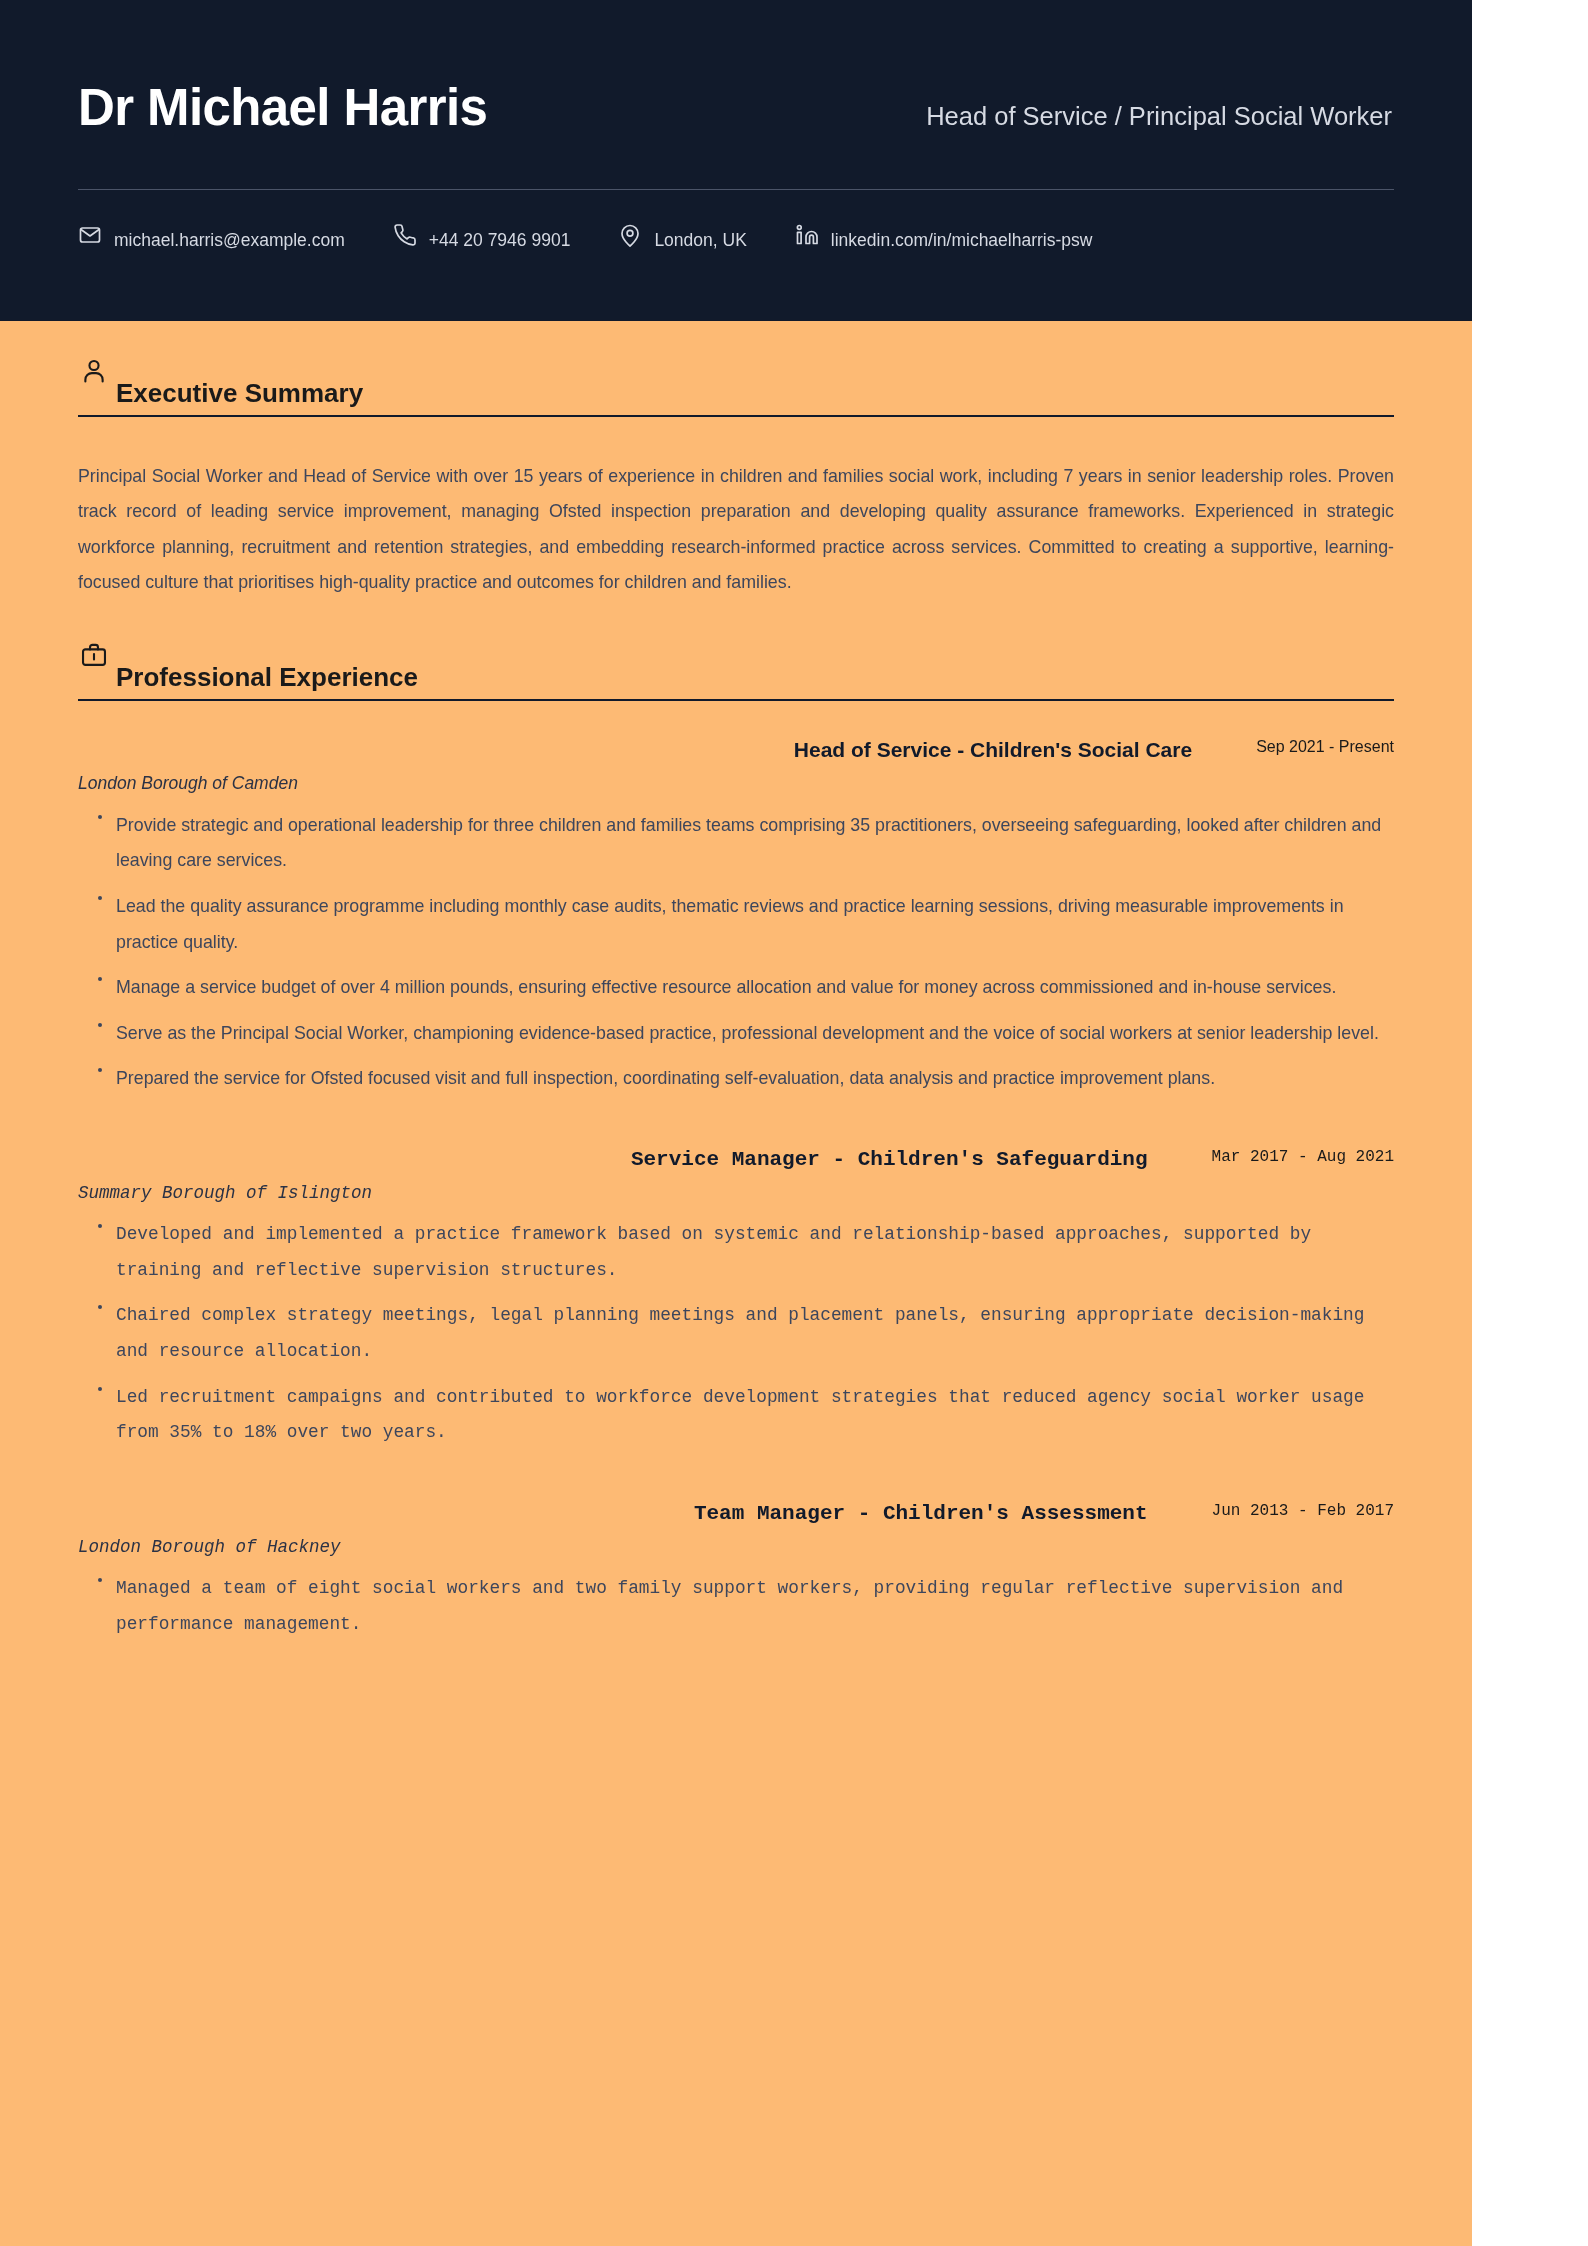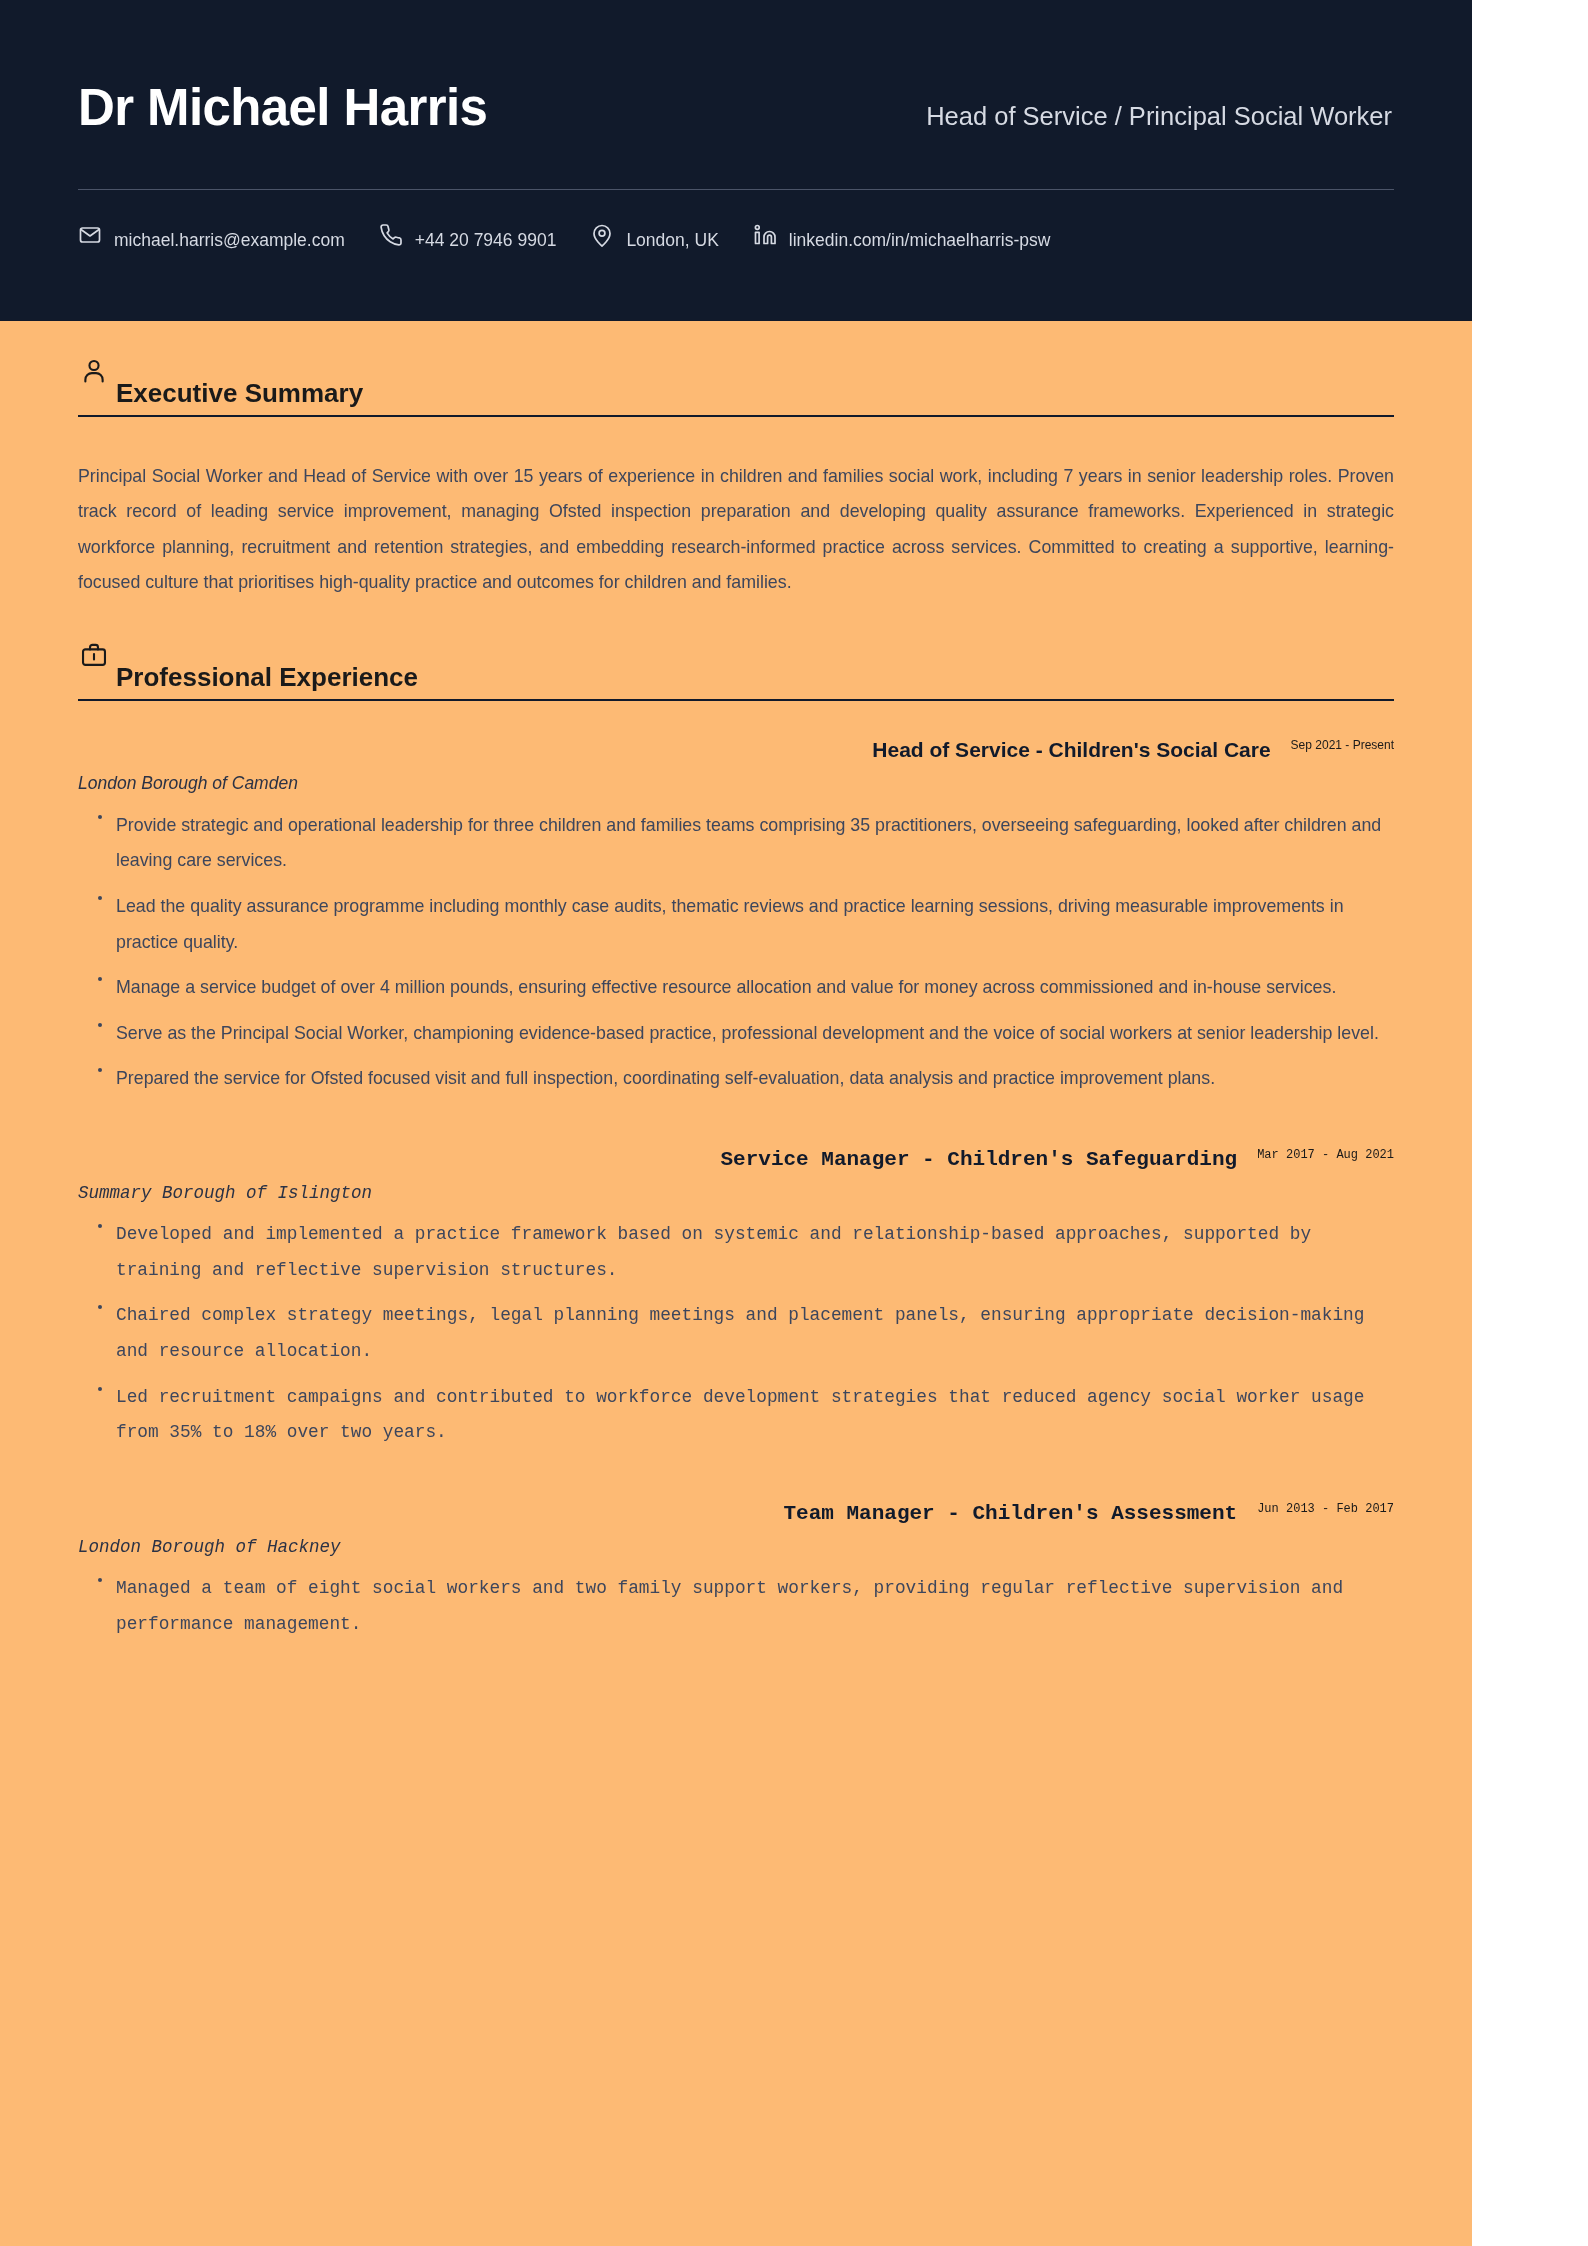--- a/index.html
+++ b/index.html
@@ -51,21 +51,21 @@
   .header-rule {
     height:1px;
     background:#4b5468;
     width:100%;
   }
 
   .contact-row {
     display:flex;
     align-items:center;
     padding-top:38px;
-    gap:0;
+    gap:14px;
   }
 
   .contact-item {
     display:flex;
     align-items:center;
     white-space:nowrap;
   }
   .contact-item + .contact-item { margin-left:34px; }
 
   .contact-icon {
@@ -140,25 +140,26 @@
   }
 
   .job-role {
     font-size:21px;
     font-weight:bold;
     color:#111a2b;
     line-height:1.25;
   }
 
   .job-dates {
-    font-size:12px;
+    font-size:16px;
     color:#1a1a1a;
     white-space:nowrap;
     padding-top:1px;
     padding-left:20px;
+    margin-left:44px;
   }
 
   .job-org {
     font-size:17.5px;
     font-style:italic;
     color:#2b3245;
     margin-top:10px;
   }
 
   .bullets {

